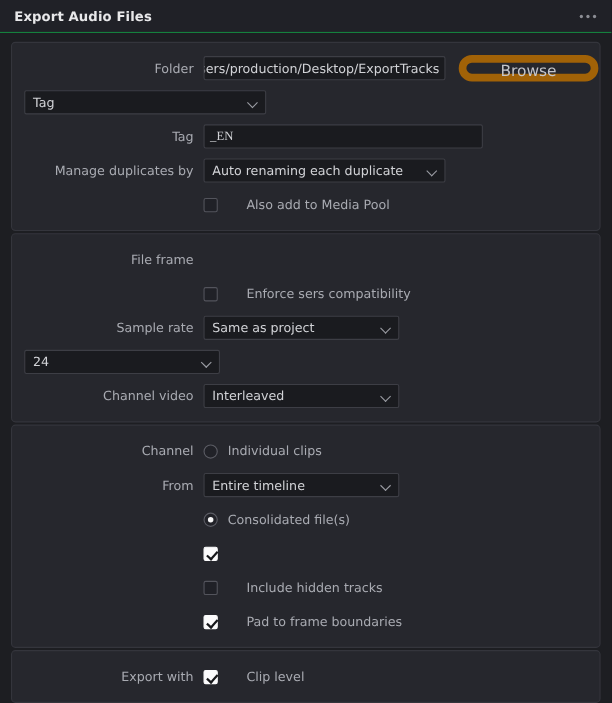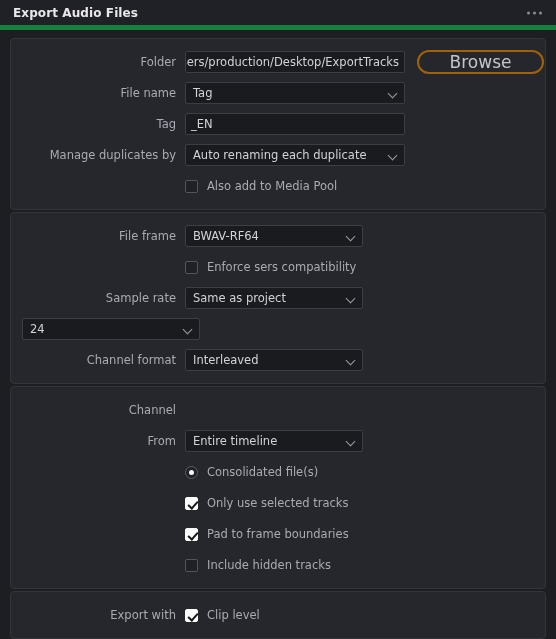--- a/index.html
+++ b/index.html
@@ -10,21 +10,21 @@
     font-family: "DejaVu Sans", "Liberation Sans", sans-serif;
     overflow: hidden;
   }
   .window { width: 556px; height: 639px; display: flex; flex-direction: column; background: #1d1e22; }
 
   
   .titlebar {
     height: 30px;
     min-height: 30px;
     background: #202127;
-    border-bottom: 5px solid #15803d;
+    border-bottom: 1px solid #15803d;
     display: flex;
     align-items: center;
     padding: 0 14px 0 13px;
     position: relative;
   }
   .title-text {
     font-size: 12px;
     font-weight: bold;
     color: #e8e8ea;
     letter-spacing: .1px;
@@ -82,21 +82,21 @@
     font-family: inherit;
     padding: 0 5px;
     line-height: 20px;
     overflow: hidden;
     white-space: nowrap;
     display: flex;
     align-items: center;
   }
   .textinput.w-folder { width: 220px; direction: rtl; text-align: left; }
   .textinput.w-folder span { direction: ltr; }
-  .textinput.w-tag { width: 220px; }
+  .textinput.w-tag { width: 254px; font-family: Liberation Serif, serif; }
 
   .select {
     height: 22px;
     background: #1a1b1f;
     border: 1px solid #3d3e45;
     border-radius: 2px;
     color: #d2d3d7;
     font-size: 11.5px;
     padding: 0 6px 0 7px;
     display: flex;
@@ -120,32 +120,32 @@
     left: 0px; top: 1px;
     width: 6px; height: 6px;
     border-right: 1.4px solid #9b9da4;
     border-bottom: 1.4px solid #9b9da4;
     transform: rotate(45deg);
   }
 
   .btn-browse {
     width: 127px;
     height: 24px;
-    border: 2px solid #a16207;
+    border: 7px solid #a16207;
     border-radius: 12px;
     background: transparent;
     color: #c4c5ca;
-    font-size: 17px;
+    font-size: 14px;
     font-family: inherit;
     cursor: pointer;
     margin-left: 12px;
   }
 
   
-  .check-row { display: flex; align-items: center; cursor: pointer; }
+  .check-row { display: flex; align-items: center; cursor: pointer; gap: 17px; }
   .cb {
     width: 13px; height: 13px;
     border-radius: 2px;
     flex-shrink: 0;
     position: relative;
     margin-right: 9px;
   }
   .cb.off { background: #202127; border: 1px solid #53545c; }
   .cb.on  { background: #fbfbfc; border: 1px solid #fbfbfc; }
   .cb.on::after {
@@ -201,21 +201,20 @@
         <div class="lbl">Folder</div>
         <div class="ctl">
           <div class="textinput w-folder">
             <span>sers/production/Desktop/ExportTracks</span>
           </div>
           <button class="btn-browse">Browse</button>
         </div>
       </div>
 
       <div class="row">
-        <div class="lbl">File name</div>
         <div class="ctl">
           <div class="select w-wide">
             <span>Tag</span>
             <span class="chev"></span>
           </div>
         </div>
       </div>
 
       <div class="row">
         <div class="lbl">Tag</div>
@@ -243,26 +242,20 @@
           <span class="opt-lbl">Also add to Media Pool</span>
         </div>
       </div>
 
     </div>
 
     <div class="panel">
 
       <div class="row">
         <div class="lbl">File frame</div>
-        <div class="ctl">
-          <div class="select w-med">
-            <span>BWAV-RF64</span>
-            <span class="chev"></span>
-          </div>
-        </div>
       </div>
 
       <div class="row">
         <div class="lbl"></div>
         <div class="check-row">
           <span class="cb off"></span>
           <span class="opt-lbl">Enforce sers compatibility</span>
         </div>
       </div>
 
@@ -279,35 +272,39 @@
       <div class="row">
         <div class="ctl">
           <div class="select w-med">
             <span>24</span>
             <span class="chev"></span>
           </div>
         </div>
       </div>
 
       <div class="row">
-        <div class="lbl">Channel format</div>
+        <div class="lbl">Channel video</div>
         <div class="ctl">
           <div class="select w-med">
             <span>Interleaved</span>
             <span class="chev"></span>
           </div>
         </div>
       </div>
 
     </div>
 
     <div class="panel">
 
       <div class="row">
         <div class="lbl">Channel</div>
+        <div class="radio-row">
+          <span class="rb"></span>
+          <span class="opt-lbl">Individual clips</span>
+        </div>
       </div>
 
       <div class="row">
         <div class="lbl">From</div>
         <div class="ctl">
           <div class="select w-med">
             <span>Entire timeline</span>
             <span class="chev"></span>
           </div>
         </div>
@@ -318,40 +315,39 @@
         <div class="radio-row">
           <span class="rb on"></span>
           <span class="opt-lbl">Consolidated file(s)</span>
         </div>
       </div>
 
       <div class="row">
         <div class="lbl"></div>
         <div class="check-row">
           <span class="cb on"></span>
-          <span class="opt-lbl">Only use selected tracks</span>
+        </div>
+      </div>
+
+      <div class="row">
+        <div class="lbl"></div>
+        <div class="check-row">
+          <span class="cb off"></span>
+          <span class="opt-lbl">Include hidden tracks</span>
         </div>
       </div>
 
       <div class="row">
         <div class="lbl"></div>
         <div class="check-row">
           <span class="cb on"></span>
           <span class="opt-lbl">Pad to frame boundaries</span>
         </div>
       </div>
 
-      <div class="row">
-        <div class="lbl"></div>
-        <div class="check-row">
-          <span class="cb off"></span>
-          <span class="opt-lbl">Include hidden tracks</span>
-        </div>
-      </div>
-
     </div>
 
     <div class="panel">
 
       <div class="row">
         <div class="lbl">Export with</div>
         <div class="check-row">
           <span class="cb on"></span>
           <span class="opt-lbl">Clip level</span>
         </div>

